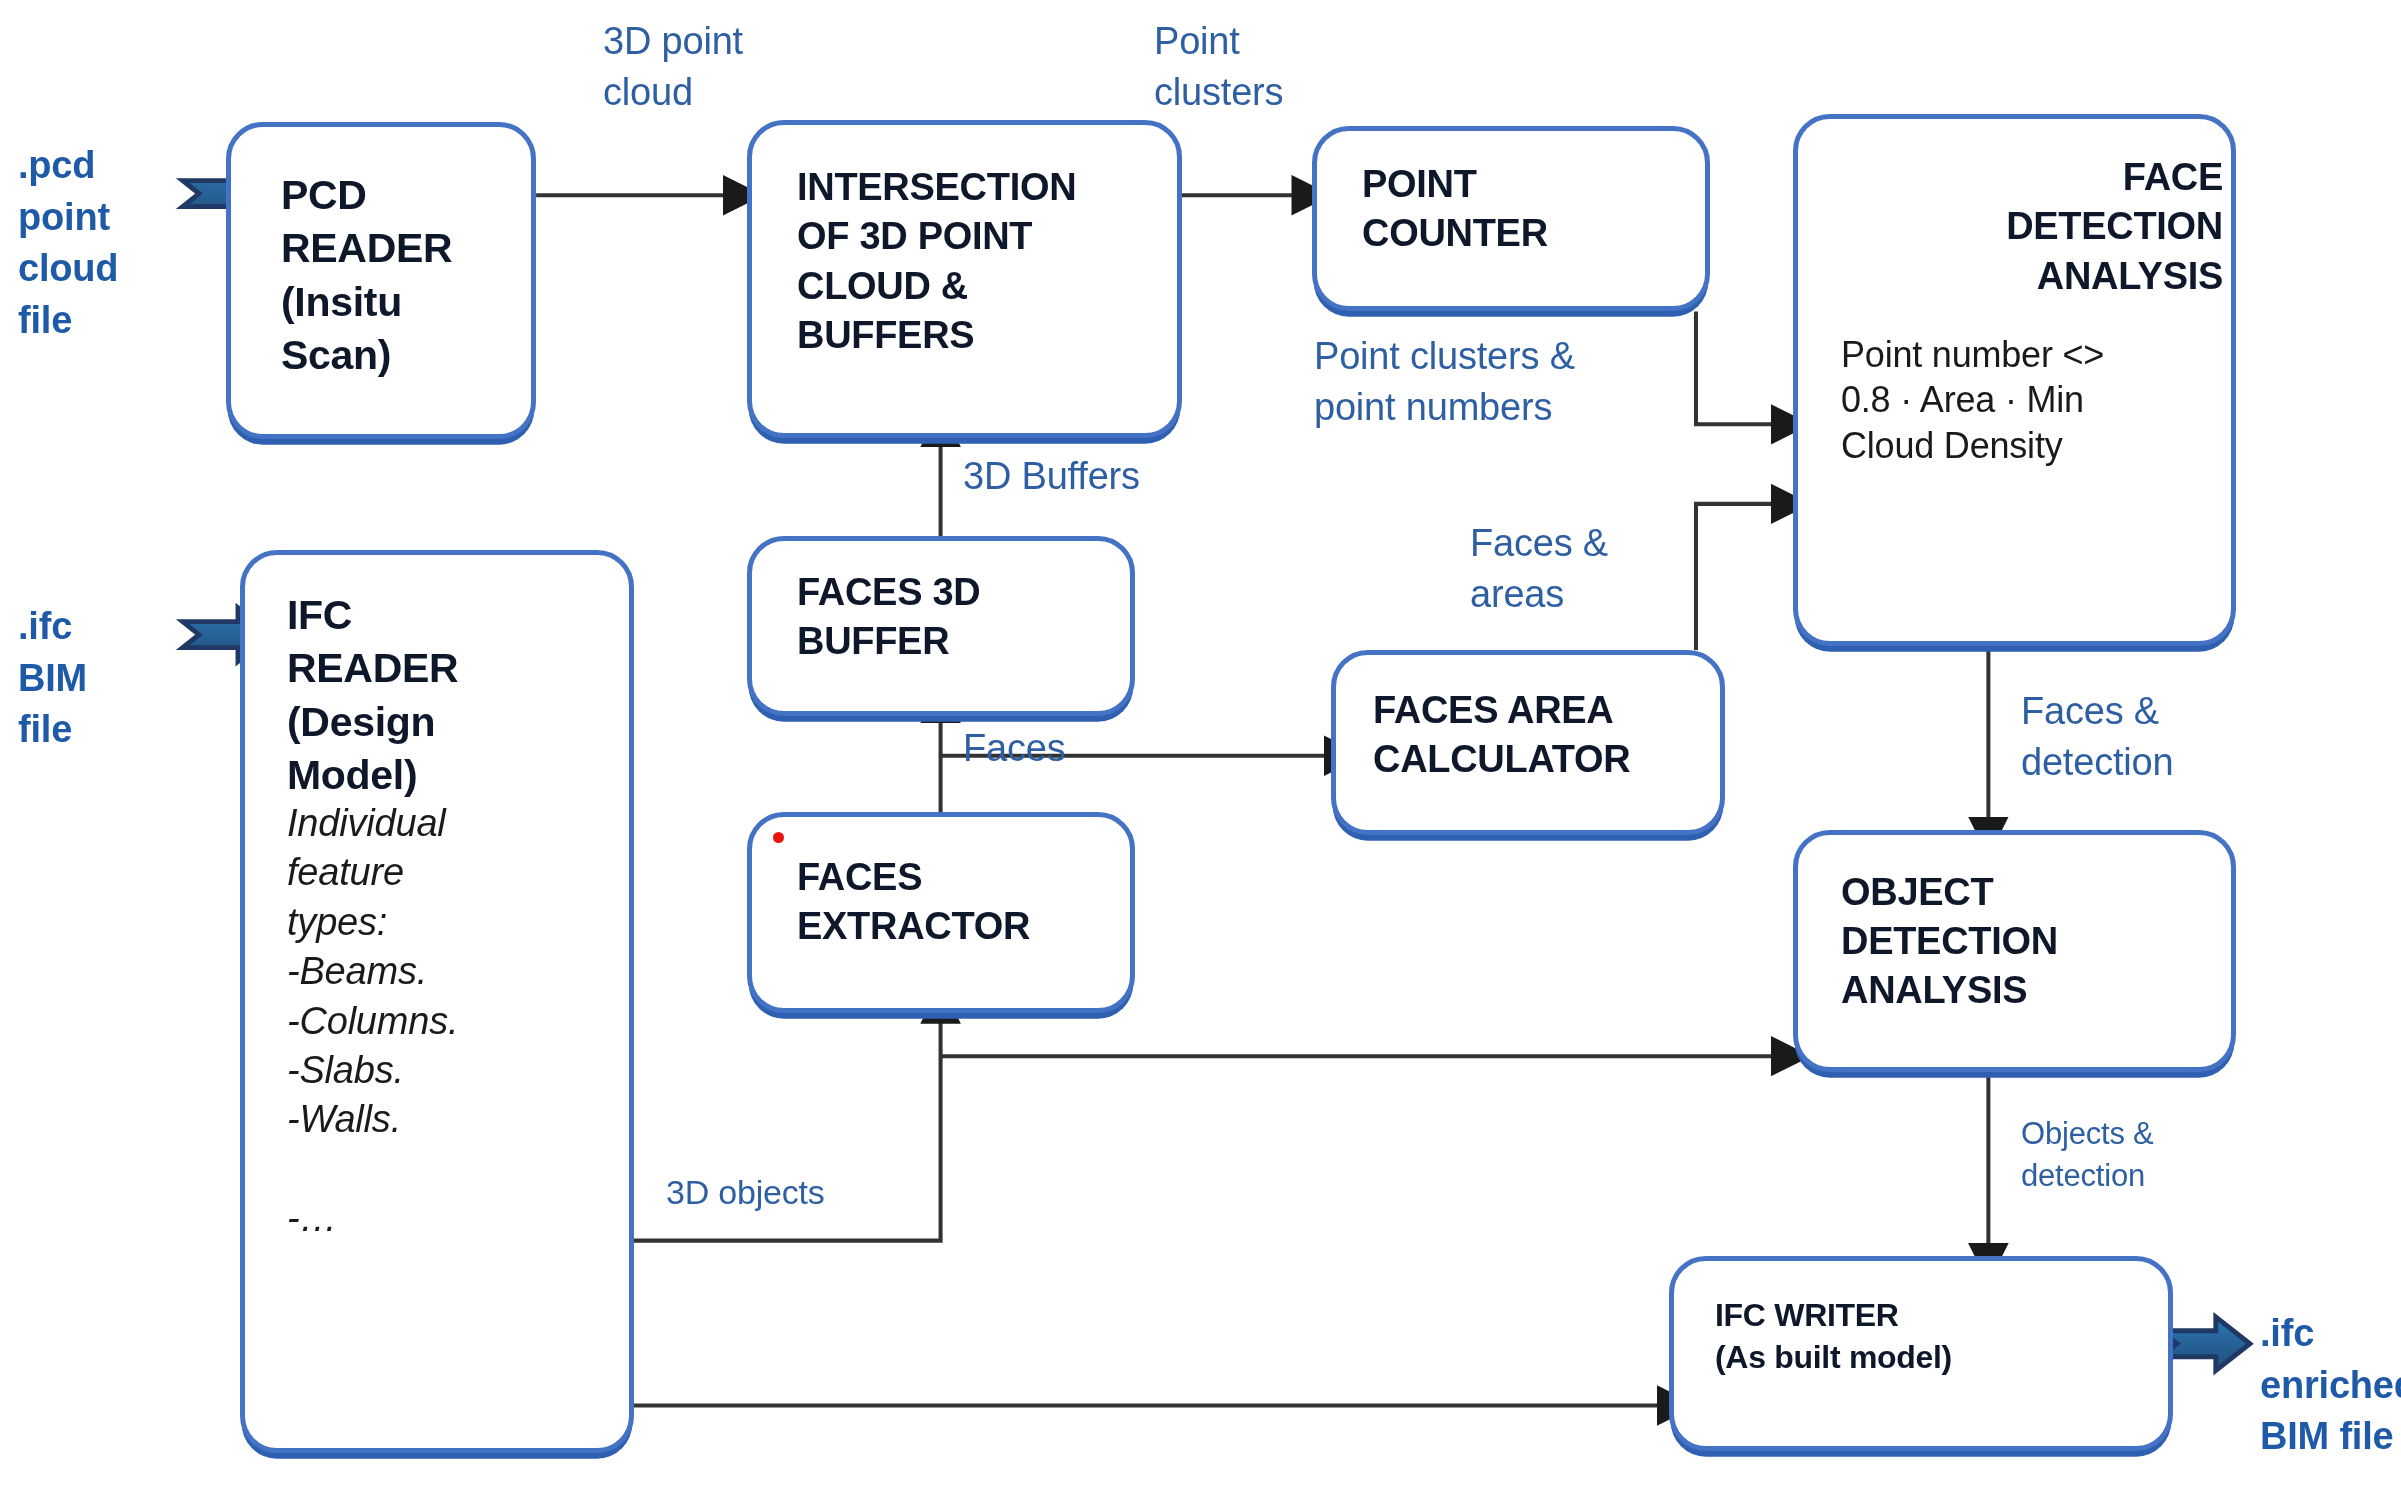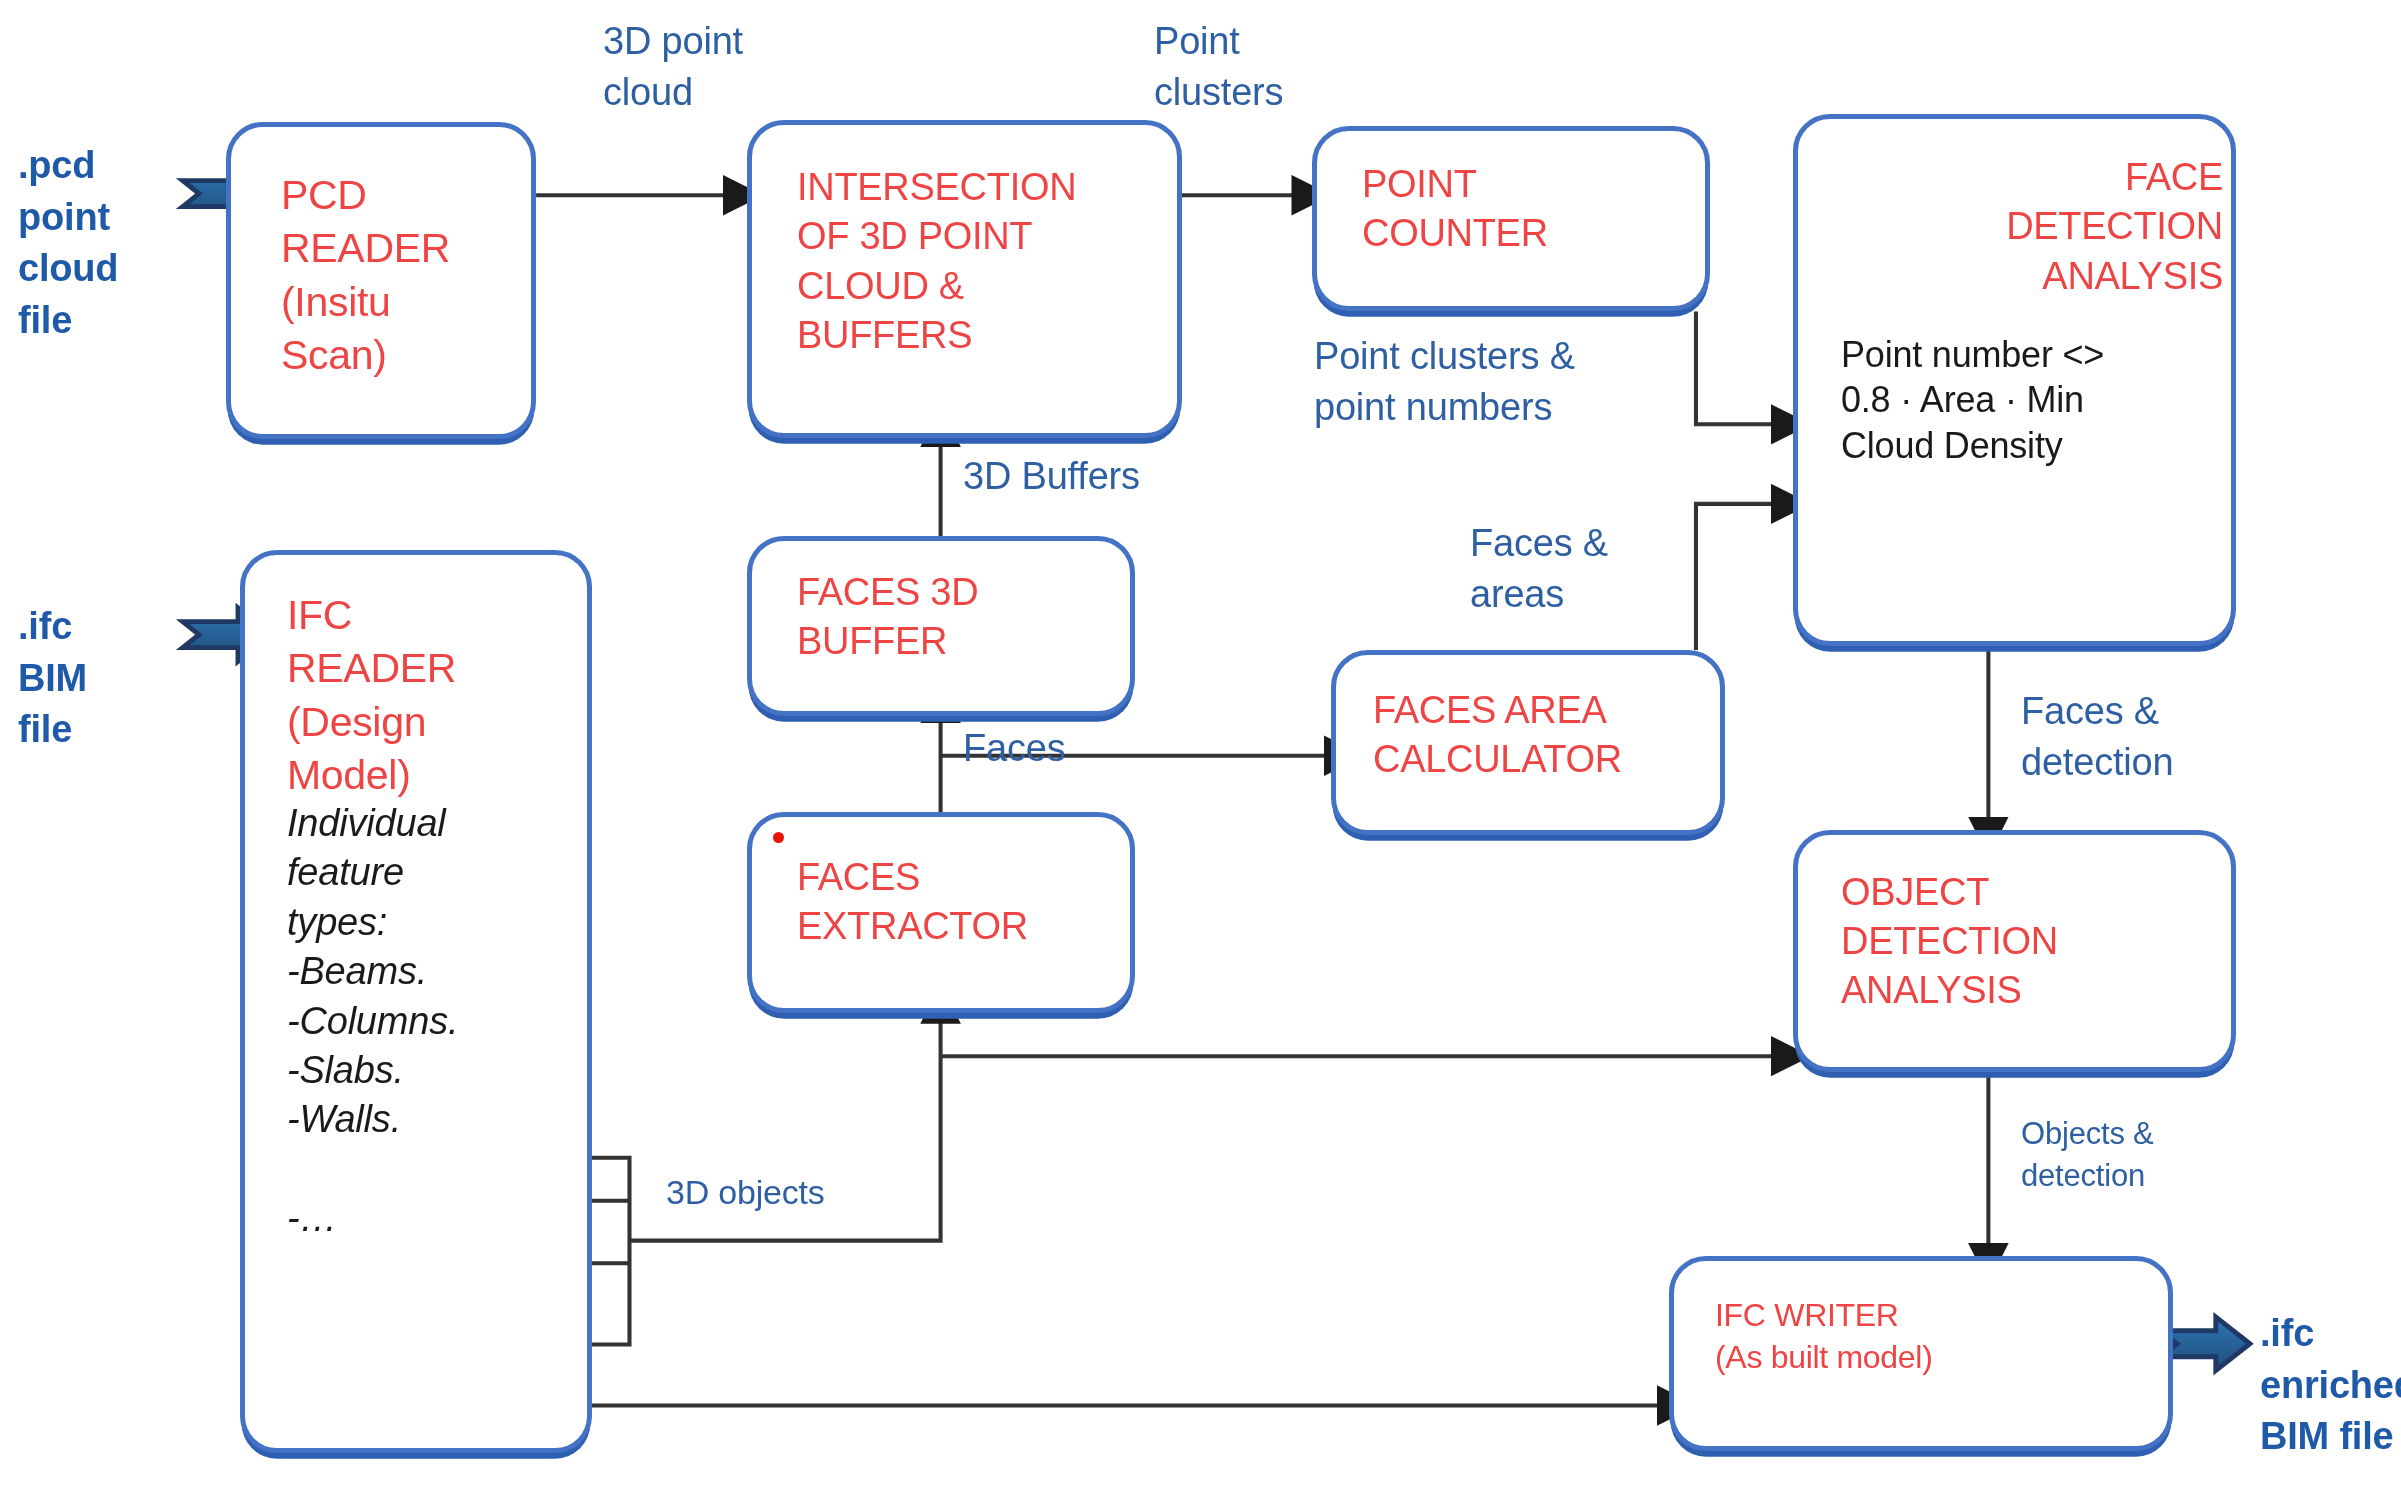--- a/index.html
+++ b/index.html
@@ -3,21 +3,21 @@
 <meta charset="utf-8">
 <style>
   html,body{margin:0;padding:0;background:#ffffff;}
   #stage{position:relative;width:2401px;height:1513px;background:#ffffff;
          font-family:"Liberation Sans", sans-serif;overflow:hidden;}
   svg.layer{position:absolute;left:0;top:0;width:2401px;height:1513px;}
 
   .node{position:absolute;box-sizing:border-box;background:#ffffff;
         border:5.7px solid #4472C4;border-radius:37px;
         box-shadow:0 7.3px 0 -1.6px #2E5FB0;}
-  .node .title{position:absolute;font-weight:normal;color:#ef4444;
+  .node .title{position:absolute;font-weight:bold;color:#0f172a;
         line-height:1.30;letter-spacing:-0.3px;}
   .node .sub{position:absolute;font-weight:normal;color:#1a1a1a;
         line-height:1.26;letter-spacing:-0.2px;}
 
   .edgelabel{position:absolute;color:#2E5FA3;font-weight:normal;
         line-height:1.34;letter-spacing:-0.2px;white-space:pre-line;}
   .filelabel{position:absolute;color:#1F5AA8;font-weight:bold;
         line-height:1.36;letter-spacing:-0.2px;white-space:pre-line;}
   .reddot{position:absolute;width:11.4px;height:11.4px;border-radius:50%;
         background:#e8140c;}
@@ -102,21 +102,21 @@
 
   <div class="node" style="left:1793px;top:114px;width:443px;height:532px;">
     <div class="title" style="left:43px;top:34px;font-size:38px;width:382px;white-space:pre-line;text-align:right;">FACE
 DETECTION
 ANALYSIS</div>
     <div class="sub" style="left:43px;top:213px;font-size:36px;width:390px;white-space:pre-line;">Point number &lt;&gt;
 0.8 · Area · Min
 Cloud Density</div>
   </div>
 
-  <div class="node" style="left:240px;top:550px;width:352px;height:903px;">
+  <div class="node" style="left:240px;top:550px;width:394px;height:903px;">
     <div class="title" style="left:42px;top:34px;font-size:41px;width:301px;white-space:pre-line;">IFC
 READER
 (Design
 Model)</div>
     <div class="sub" style="left:42px;top:244px;font-size:38px;width:309px;white-space:pre-line;line-height:1.30;font-style:italic;">Individual
 feature
 types:
 -Beams.
 -Columns.
 -Slabs.

